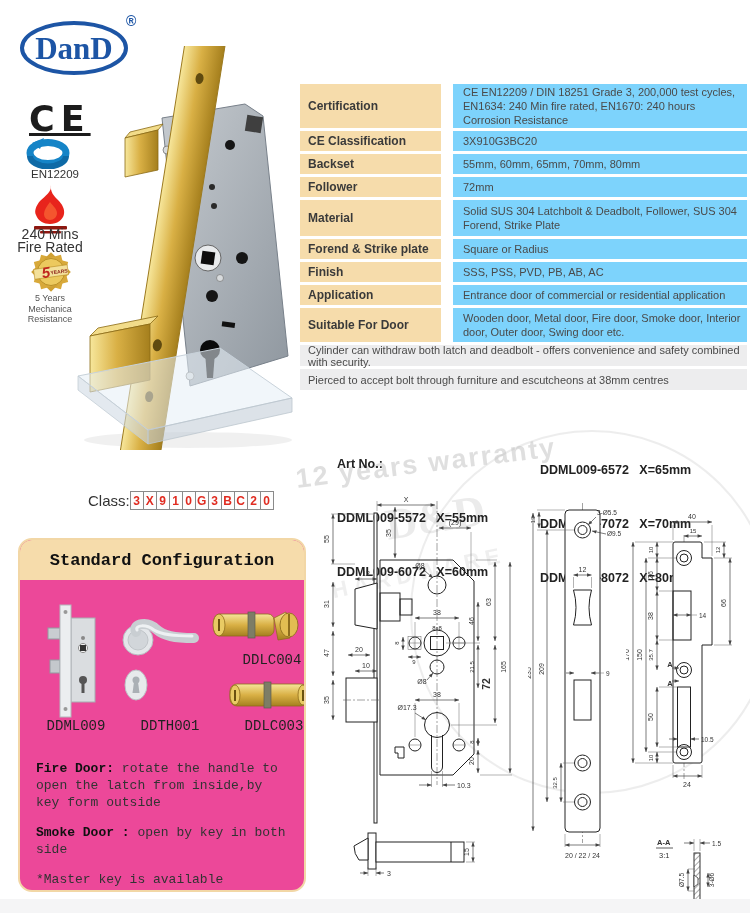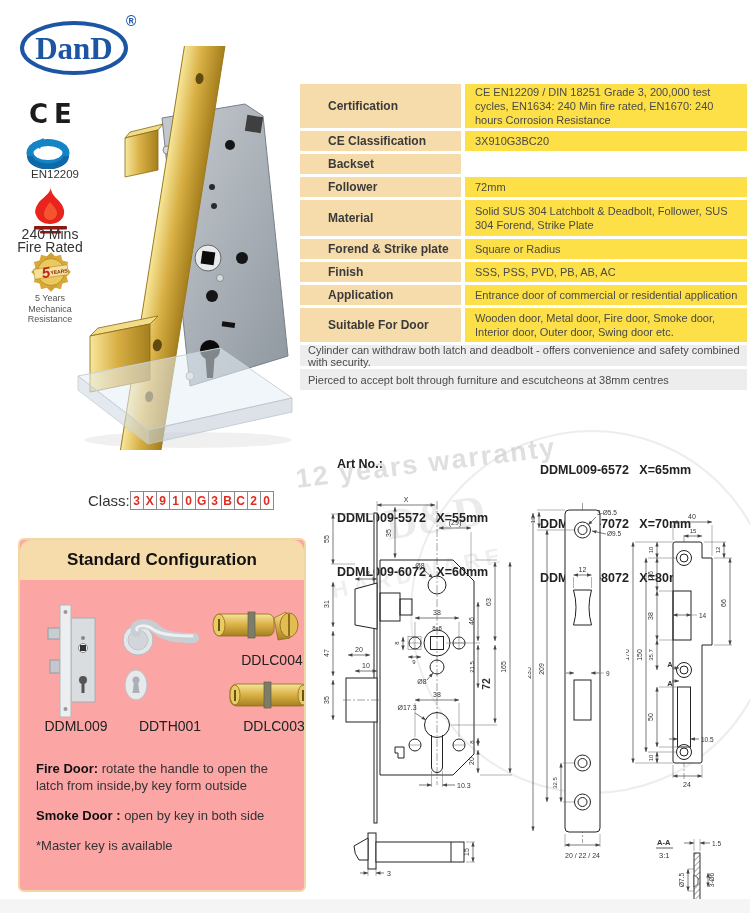--- a/index.html
+++ b/index.html
@@ -4,45 +4,45 @@
 <style>
   html,body{margin:0;padding:0;background:#fff;}
   .page{position:relative;width:750px;height:913px;background:#ffffff;overflow:hidden;
         font-family:"Liberation Sans", sans-serif;color:#333;}
   .abs{position:absolute;}
   
   .wm{position:absolute;color:rgba(150,150,150,0.30);font-weight:bold;pointer-events:none;white-space:nowrap;}
   .wm-circle{position:absolute;border:2px solid rgba(185,185,185,0.25);border-radius:50%;pointer-events:none;}
   
   .ce-mark{position:absolute;left:29px;top:99px;font-family:"DejaVu Sans",sans-serif;
-           font-size:26px;font-weight:600;letter-spacing:6px;color:#1c1c1c;}
+           font-size:35px;font-weight:600;letter-spacing:6px;color:#1c1c1c;text-decoration:underline;}
   .en-label{position:absolute;left:20px;top:168px;width:56px;text-align:center;font-size:11.5px;color:#333;margin-left:7px;}
   .fire-label{position:absolute;left:8px;top:228px;width:84px;text-align:center;font-size:14px;color:#333;line-height:12.5px;}
   .badge-label{position:absolute;left:8px;top:293px;width:84px;text-align:center;font-size:9px;color:#555;line-height:10.5px;}
   
   .spec{position:absolute;left:300px;top:84px;width:447px;}
   .srow{display:flex;margin-bottom:3px;}
   .srow .lab{width:133px;min-width:133px;background:#f6dcab;display:flex;align-items:center;
-             padding-left:28px;font-size:12px;font-weight:bold;color:#3a3a3a;margin-right:4px;}
-  .srow .val{flex:1;background:#fde047;display:flex;align-items:center;
+             padding-left:8px;font-size:12px;font-weight:bold;color:#3a3a3a;margin-right:12px;}
+  .srow .val{flex:1;background:#7dd3fc;display:flex;align-items:center;
              padding:2px 6px 2px 10px;font-size:11px;color:#4a4a4a;line-height:1.3;}
   .note-row{background:#ededee;font-size:11px;color:#4a4a4a;padding:2px 6px 2px 8px;
             margin-bottom:3px;display:flex;align-items:center;height:17px;}
   
   .artno{position:absolute;font-size:12.5px;font-weight:bold;color:#222;line-height:18px;white-space:pre;}
   
   .classline{position:absolute;left:88px;top:491px;display:flex;align-items:center;}
   .classline .ctit{font-size:15px;color:#333;}
   .cboxes{display:flex;border:1px solid #8a8a8a;background:#fff;}
   .cbox{width:12px;height:17px;display:flex;align-items:center;justify-content:center;
         font-size:12px;font-weight:bold;color:#e02b20;border-right:1px solid #8a8a8a;background:#fdfdfd;}
   .cbox:last-child{border-right:none;}
   
   .panel{position:absolute;left:18px;top:538px;width:284px;height:350px;border:2px solid #f2d7a6;
-         border-radius:6px;background:#fca5a5;overflow:hidden;}
+         border-radius:14px;background:#ec4899;overflow:hidden;font-family:Liberation Mono, monospace;}
   .panel-head{height:40px;background:#f6dcab;border-radius:11px 11px 0 0;display:flex;
               align-items:center;justify-content:center;font-size:17px;font-weight:bold;color:#111;}
   .cfg-label{position:absolute;font-size:14px;color:#222;text-align:center;}
   .doornotes{position:absolute;left:16px;top:220px;width:254px;font-size:13px;color:#333;line-height:17px;}
   .doornotes b{color:#111;}
   .doornotes .blk{margin-bottom:13px;}
   
   svg.drawing text{font-family:"Liberation Sans",sans-serif;fill:#333;font-size:7px;}
   svg.drawing .f6{font-size:6px;} svg.drawing .f65{font-size:6.5px;}
   svg.drawing .f75{font-size:7.5px;} svg.drawing .big{font-size:10.5px;font-weight:bold;}
@@ -167,20 +167,21 @@
     <div class="srow" style="height:44px">
         <div class="lab">Certification</div>
         <div class="val">CE EN12209 / DIN 18251 Grade 3, 200,000 test cycles, EN1634: 240 Min fire rated, EN1670: 240 hours Corrosion Resistance</div>
       </div>
     <div class="srow" style="height:20px">
         <div class="lab">CE Classification</div>
         <div class="val">3X910G3BC20</div>
       </div>
     <div class="srow" style="height:20px">
         <div class="lab">Backset</div>
+        <div class="val">55mm, 60mm, 65mm, 70mm, 80mm</div>
       </div>
     <div class="srow" style="height:20px">
         <div class="lab">Follower</div>
         <div class="val">72mm</div>
       </div>
     <div class="srow" style="height:36px">
         <div class="lab">Material</div>
         <div class="val">Solid SUS 304 Latchbolt &amp; Deadbolt, Follower, SUS 304 Forend, Strike Plate</div>
       </div>
     <div class="srow" style="height:20px">

